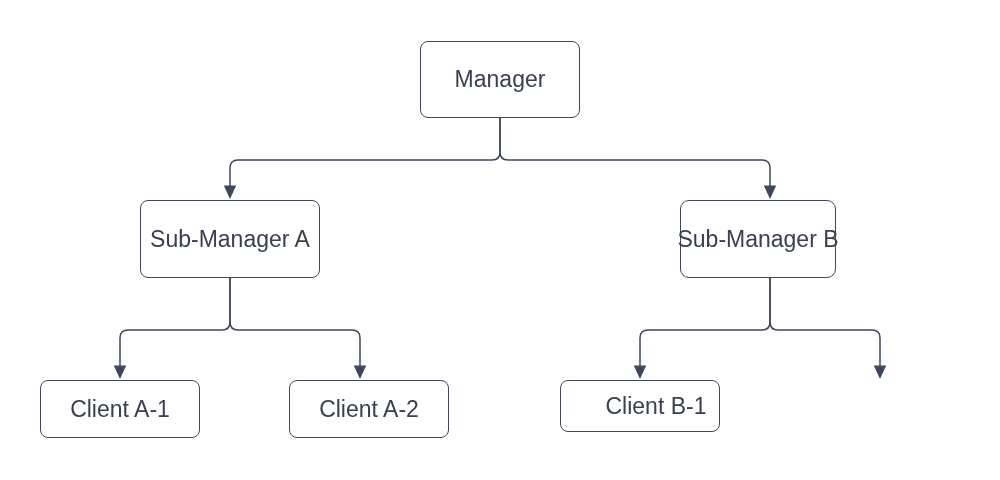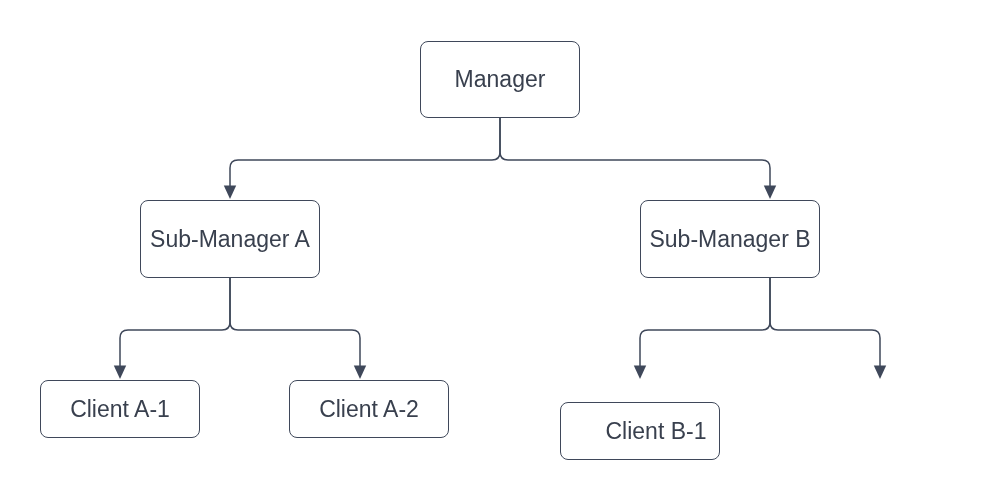--- a/index.html
+++ b/index.html
@@ -81,30 +81,30 @@
   </svg>
 
   <div class="node" style="left:140px; top:200px; width:180px; height:78px;">
     <span class="node-label">Sub-Manager A</span>
   </div>
 
   <div class="node" style="left:420px; top:41px; width:160px; height:77px;">
     <span class="node-label">Manager</span>
   </div>
 
-  <div class="node" style="left:640px; top:200px; width:180px; height:78px;">
+  <div class="node" style="left:680px; top:200px; width:156px; height:78px;border-radius:9px;">
     <span class="node-label">Sub-Manager B</span>
   </div>
 
   <div class="node" style="left:40px; top:380px; width:160px; height:58px;">
     <span class="node-label">Client A-1</span>
   </div>
 
   <div class="node" style="left:289px; top:380px; width:160px; height:58px;">
     <span class="node-label">Client A-2</span>
   </div>
 
-  <div class="node" style="left:560px; top:402px; width:160px; height:58px;padding-left:32px;">
+  <div class="node" style="left:560px; top:380px; width:160px; height:52px;padding-left:32px;">
     <span class="node-label">Client B-1</span>
   </div>
 
 
 </div>
 
 </body></html>

